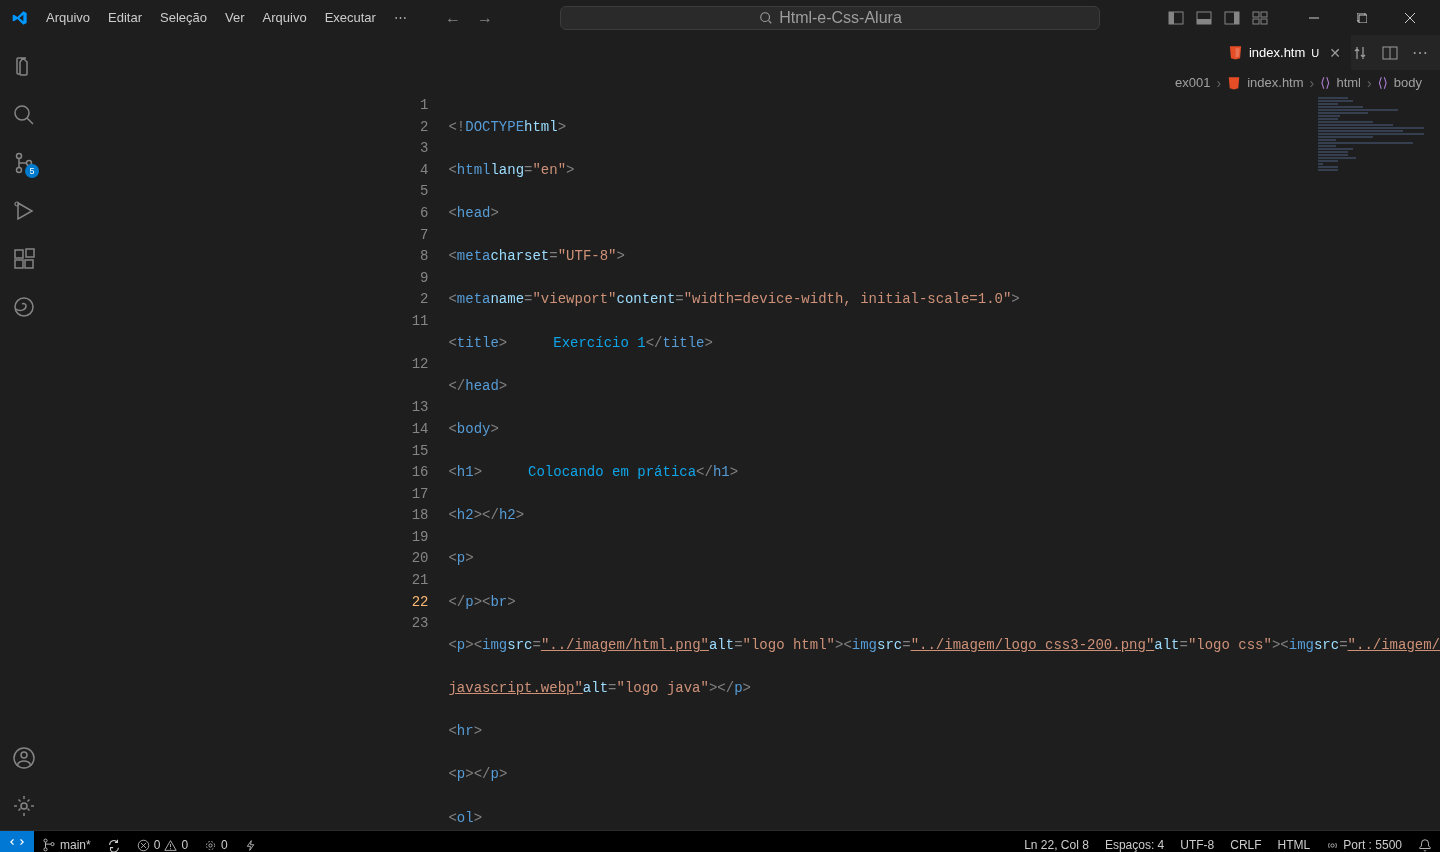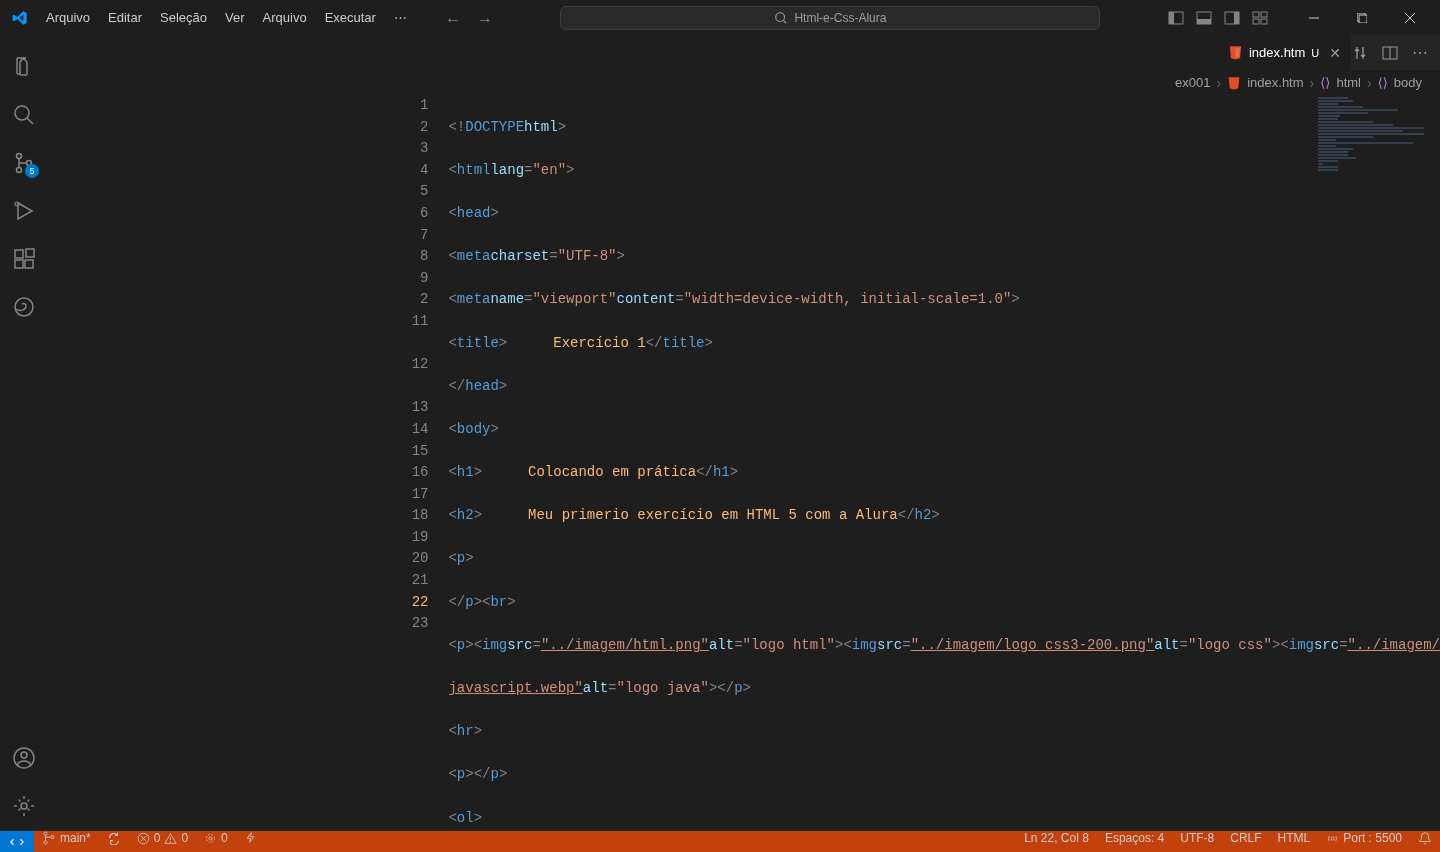--- a/index.html
+++ b/index.html
@@ -41,21 +41,21 @@
   width: 540px;
   height: 24px;
   background: #2a2a2a;
   border: 1px solid #3c3c3c;
   border-radius: 6px;
   display: flex;
   align-items: center;
   justify-content: center;
   gap: 6px;
   color: #9d9d9d;
-  font-size: 12px;
+  font-size: 16px;
 }
 .window-controls { display: flex; align-items: center; gap: 4px; }
 .layout-icons { display: flex; gap: 12px; margin-right: 20px; }
 .layout-icon { width: 16px; height: 16px; color: #858585; cursor: pointer; }
 .win-btn { width: 44px; height: 35px; display: flex; align-items: center; justify-content: center; color: #cccccc; cursor: pointer; }
 
 .main { display: flex; height: calc(100% - 35px - 22px); }
 
 .activity-bar {
   width: 48px;
@@ -150,44 +150,44 @@
   color: #d4d4d4;
   position: relative;
 }
 .code-line { height: 21.6px; display: flex; align-items: center; }
 
 .t-angle { color: #808080; }
 .t-tag { color: #569cd6; }
 .t-attr { color: #9cdcfe; }
 .t-str { color: #ce9178; }
 .t-doctype { color: #569cd6; }
-.t-text { color: #fdba74; padding-left: 46px; }
+.t-text { color: #0ea5e9; padding-left: 46px; }
 .t-underline { text-decoration: underline; text-decoration-style: solid; }
 
 .minimap {
   position: absolute;
   right: 14px; top: 0;
   width: 110px;
   height: 100%;
   opacity: 0.55;
   pointer-events: none;
 }
 .minimap-content {
   position: absolute;
   top: 2px; right: 2px;
   width: 106px;
 }
 .mini-line { height: 2px; margin-bottom: 1px; background: #4a5a7a; }
 
 .statusbar {
   height: 22px;
-  background: #c2410c;
+  background: #000000;
   border-top: 1px solid #2a2a2a;
   display: flex;
-  align-items: flex-start;
+  align-items: flex-end;
   font-size: 12px;
   color: #cccccc;
 }
 .statusbar .remote {
   background: #0078d4;
   height: 100%;
   width: 34px;
   display: flex;
   align-items: center;
   justify-content: center;
@@ -401,21 +401,21 @@
       <div class="code">
 <div class="code-line"><span class="t-angle">&lt;!</span><span class="t-doctype">DOCTYPE</span> <span class="t-attr">html</span><span class="t-angle">&gt;</span></div>
 <div class="code-line"><span class="t-angle">&lt;</span><span class="t-tag">html</span> <span class="t-attr">lang</span><span class="t-angle">=</span><span class="t-str">"en"</span><span class="t-angle">&gt;</span></div>
 <div class="code-line"><span class="t-angle">&lt;</span><span class="t-tag">head</span><span class="t-angle">&gt;</span></div>
 <div class="code-line">    <span class="t-angle">&lt;</span><span class="t-tag">meta</span> <span class="t-attr">charset</span><span class="t-angle">=</span><span class="t-str">"UTF-8"</span><span class="t-angle">&gt;</span></div>
 <div class="code-line">    <span class="t-angle">&lt;</span><span class="t-tag">meta</span> <span class="t-attr">name</span><span class="t-angle">=</span><span class="t-str">"viewport"</span> <span class="t-attr">content</span><span class="t-angle">=</span><span class="t-str">"width=device-width, initial-scale=1.0"</span><span class="t-angle">&gt;</span></div>
 <div class="code-line">    <span class="t-angle">&lt;</span><span class="t-tag">title</span><span class="t-angle">&gt;</span><span class="t-text">Exercício 1</span><span class="t-angle">&lt;/</span><span class="t-tag">title</span><span class="t-angle">&gt;</span></div>
 <div class="code-line"><span class="t-angle">&lt;/</span><span class="t-tag">head</span><span class="t-angle">&gt;</span></div>
 <div class="code-line"><span class="t-angle">&lt;</span><span class="t-tag">body</span><span class="t-angle">&gt;</span></div>
 <div class="code-line">    <span class="t-angle">&lt;</span><span class="t-tag">h1</span><span class="t-angle">&gt;</span><span class="t-text">Colocando em prática</span><span class="t-angle">&lt;/</span><span class="t-tag">h1</span><span class="t-angle">&gt;</span></div>
-<div class="code-line">    <span class="t-angle">&lt;</span><span class="t-tag">h2</span><span class="t-angle">&gt;</span><span class="t-text">Meu primerio exercício em HTML 5 com a Alura</span><span class="t-angle">&lt;/</span><span class="t-tag">h2</span><span class="t-angle">&gt;</span></div>
+<div class="code-line">    <span class="t-angle">&lt;</span><span class="t-tag">h2</span><span class="t-angle">&gt;</span><span class="t-angle">&lt;/</span><span class="t-tag">h2</span><span class="t-angle">&gt;</span></div>
 <div class="code-line">    <span class="t-angle">&lt;</span><span class="t-tag">p</span><span class="t-angle">&gt;</span></div>
 <div class="code-line">    <span class="t-angle">&lt;/</span><span class="t-tag">p</span><span class="t-angle">&gt;</span><span class="t-angle">&lt;</span><span class="t-tag">br</span><span class="t-angle">&gt;</span></div>
 <div class="code-line">    <span class="t-angle">&lt;</span><span class="t-tag">p</span><span class="t-angle">&gt;</span><span class="t-angle">&lt;</span><span class="t-tag">img</span> <span class="t-attr">src</span><span class="t-angle">=</span><span class="t-str t-underline">"../imagem/html.png"</span> <span class="t-attr">alt</span><span class="t-angle">=</span><span class="t-str">"logo html"</span><span class="t-angle">&gt;</span> <span class="t-angle">&lt;</span><span class="t-tag">img</span> <span class="t-attr">src</span><span class="t-angle">=</span><span class="t-str t-underline">"../imagem/logo css3-200.png"</span> <span class="t-attr">alt</span><span class="t-angle">=</span><span class="t-str">"logo css"</span><span class="t-angle">&gt;</span> <span class="t-angle">&lt;</span><span class="t-tag">img</span> <span class="t-attr">src</span><span class="t-angle">=</span><span class="t-str t-underline">"../imagem/</span></div>
 <div class="code-line">    <span class="t-str t-underline">javascript.webp"</span> <span class="t-attr">alt</span><span class="t-angle">=</span><span class="t-str">"logo java"</span><span class="t-angle">&gt;</span><span class="t-angle">&lt;/</span><span class="t-tag">p</span><span class="t-angle">&gt;</span></div>
 <div class="code-line">    <span class="t-angle">&lt;</span><span class="t-tag">hr</span><span class="t-angle">&gt;</span></div>
 <div class="code-line">    <span class="t-angle">&lt;</span><span class="t-tag">p</span><span class="t-angle">&gt;</span><span class="t-angle">&lt;/</span><span class="t-tag">p</span><span class="t-angle">&gt;</span></div>
 <div class="code-line">    <span class="t-angle">&lt;</span><span class="t-tag">ol</span><span class="t-angle">&gt;</span></div>
 
 
 

